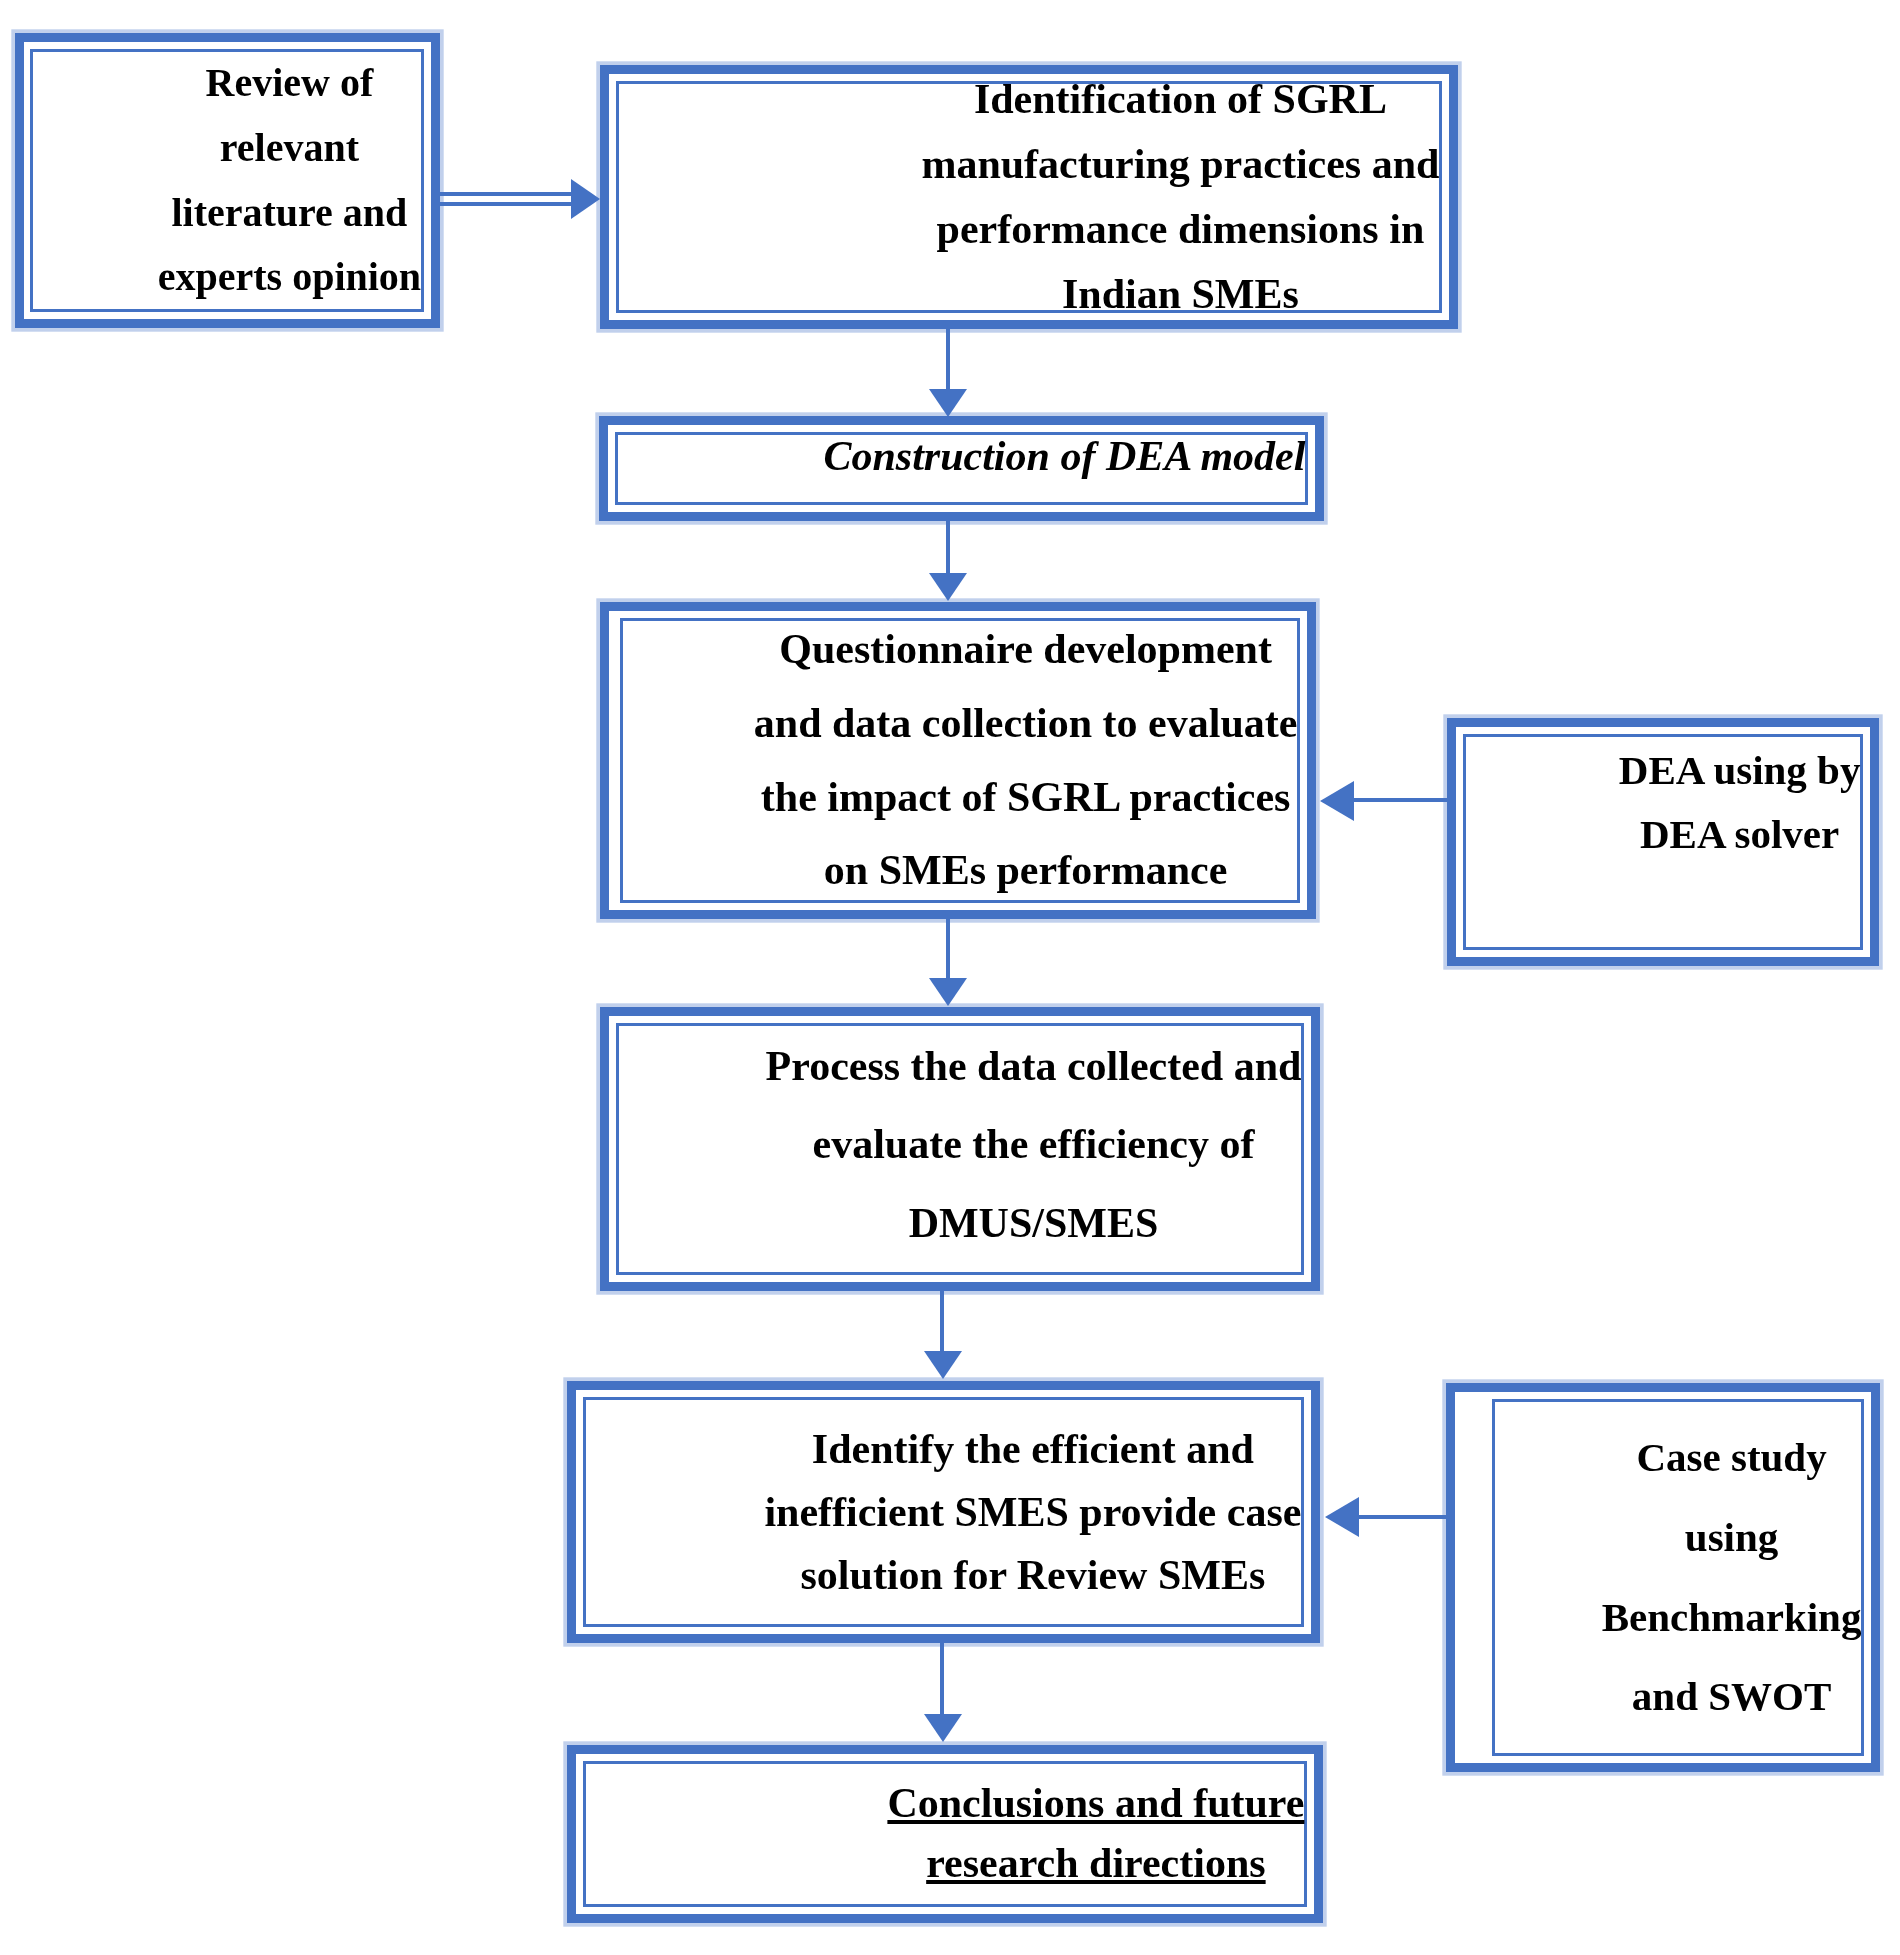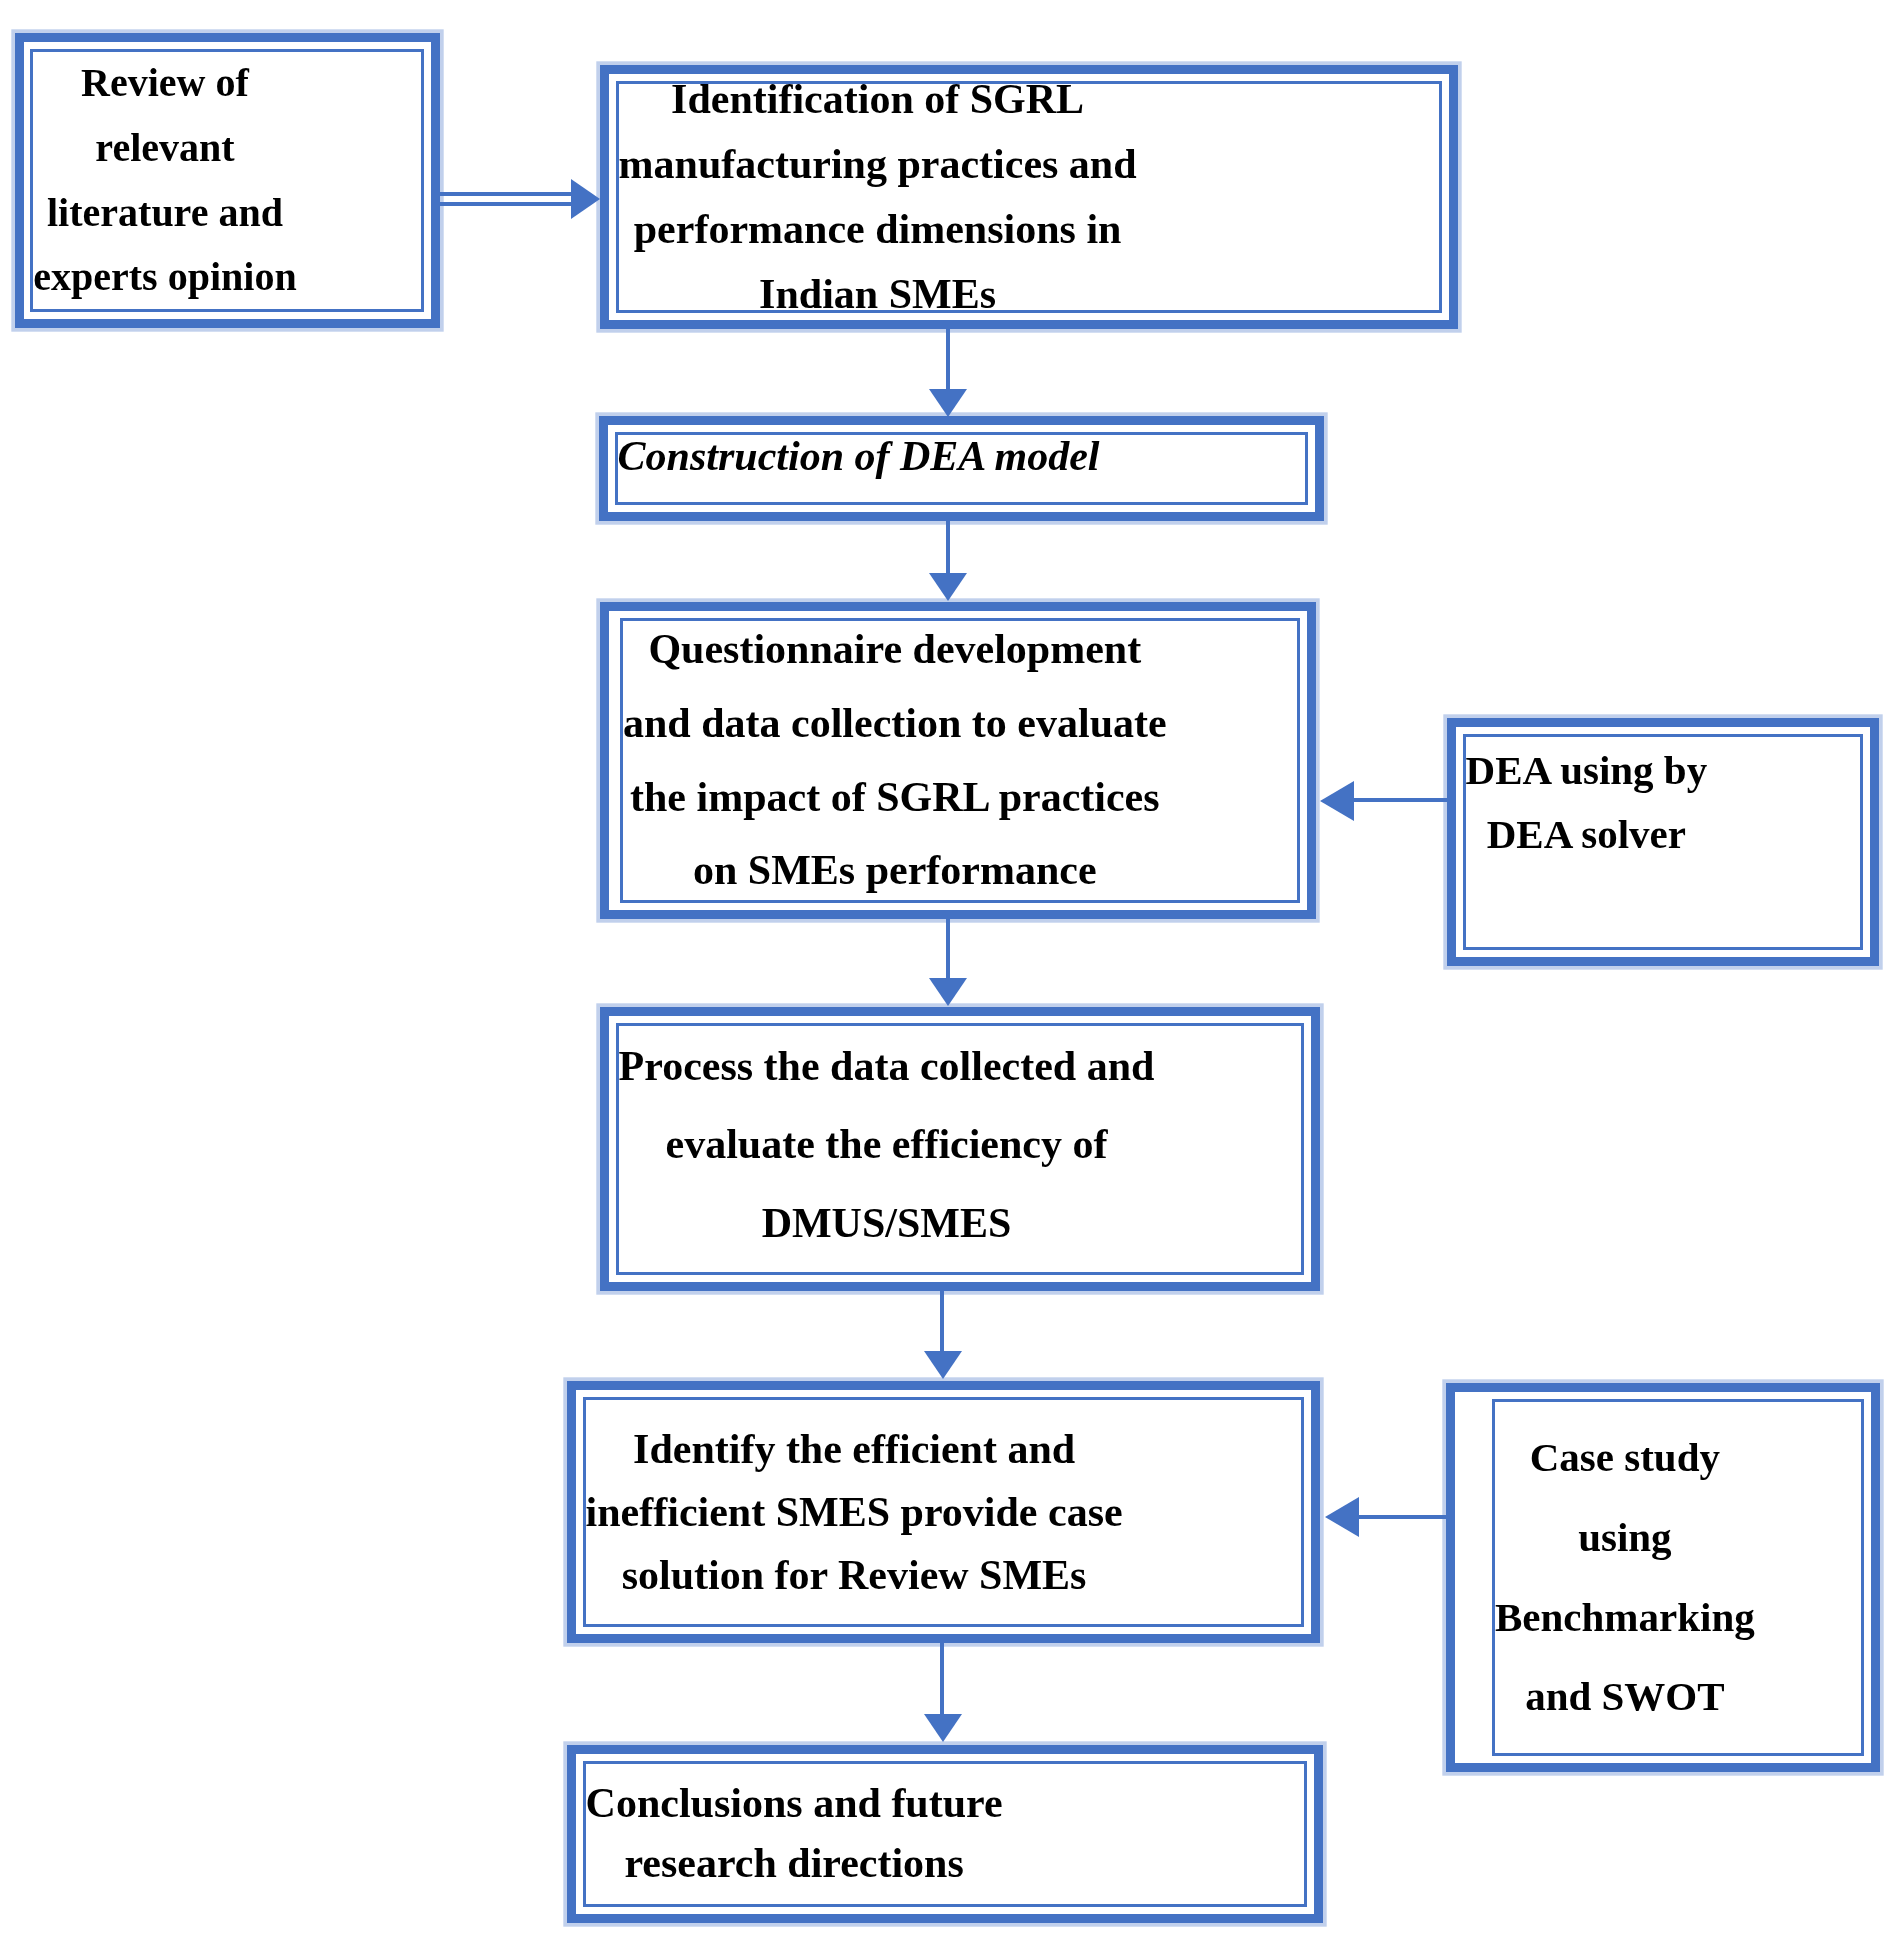--- a/index.html
+++ b/index.html
@@ -26,21 +26,21 @@
     box-sizing:border-box;
     padding:6.6px;
   }
   .inner{
     width:100%;
     height:100%;
     border:3.7px solid var(--border);
     box-sizing:border-box;
     display:flex;
     align-items:center;
-    justify-content:flex-start;
+    justify-content:flex-end;
     text-align:center;
   }
   .txt{
     white-space:pre-line;
     font-weight:700;
     line-height:1.6;
   }
   
   .b-review        {left:14.7px;   top:33px;   width:425px;  height:295px;}
   .b-review .txt   {font-size:40px; line-height:1.62;}
@@ -54,21 +54,21 @@
   .b-solver        {left:1447px; top:718px;  width:432px;  height:248px;}
   .b-solver .inner {padding-bottom:78px;}
   .b-solver .txt   {font-size:41px; line-height:1.55;}
   .b-process       {left:600px;  top:1007px; width:720px;  height:284px;}
   .b-process .inner{padding-bottom:9px;}
   .b-process .txt  {font-size:42px; line-height:1.86;}
   .b-identify      {left:567px;  top:1381px; width:753px; height:262px;}
   .b-identify .txt {font-size:42px; line-height:1.5;}
   .b-case          {left:1446px; top:1383px; width:434px;  height:389px;padding-left:37px;}
   .b-case .txt     {font-size:41px; line-height:1.95;}
-  .b-concl         {left:567px;  top:1745px; width:756px; height:178px;}
+  .b-concl         {left:567px;  top:1745px; width:756px; height:178px;text-decoration:underline;}
   .b-concl .txt    {font-size:42px; line-height:1.42;}
   
   .hline,.vline{position:absolute;background:var(--border);}
   .head{position:absolute;width:0;height:0;}
   
   .arrA-l1{left:440px;top:192px;width:140px;height:3.7px;}
   .arrA-l2{left:440px;top:202px;width:140px;height:3.7px;}
   .arrA-head{left:571px;top:179px;border-top:20px solid transparent;border-bottom:20px solid transparent;border-left:29.5px solid var(--border);}
   
   .arrB-line{left:946px;top:328px;width:4.4px;height:65px;}

